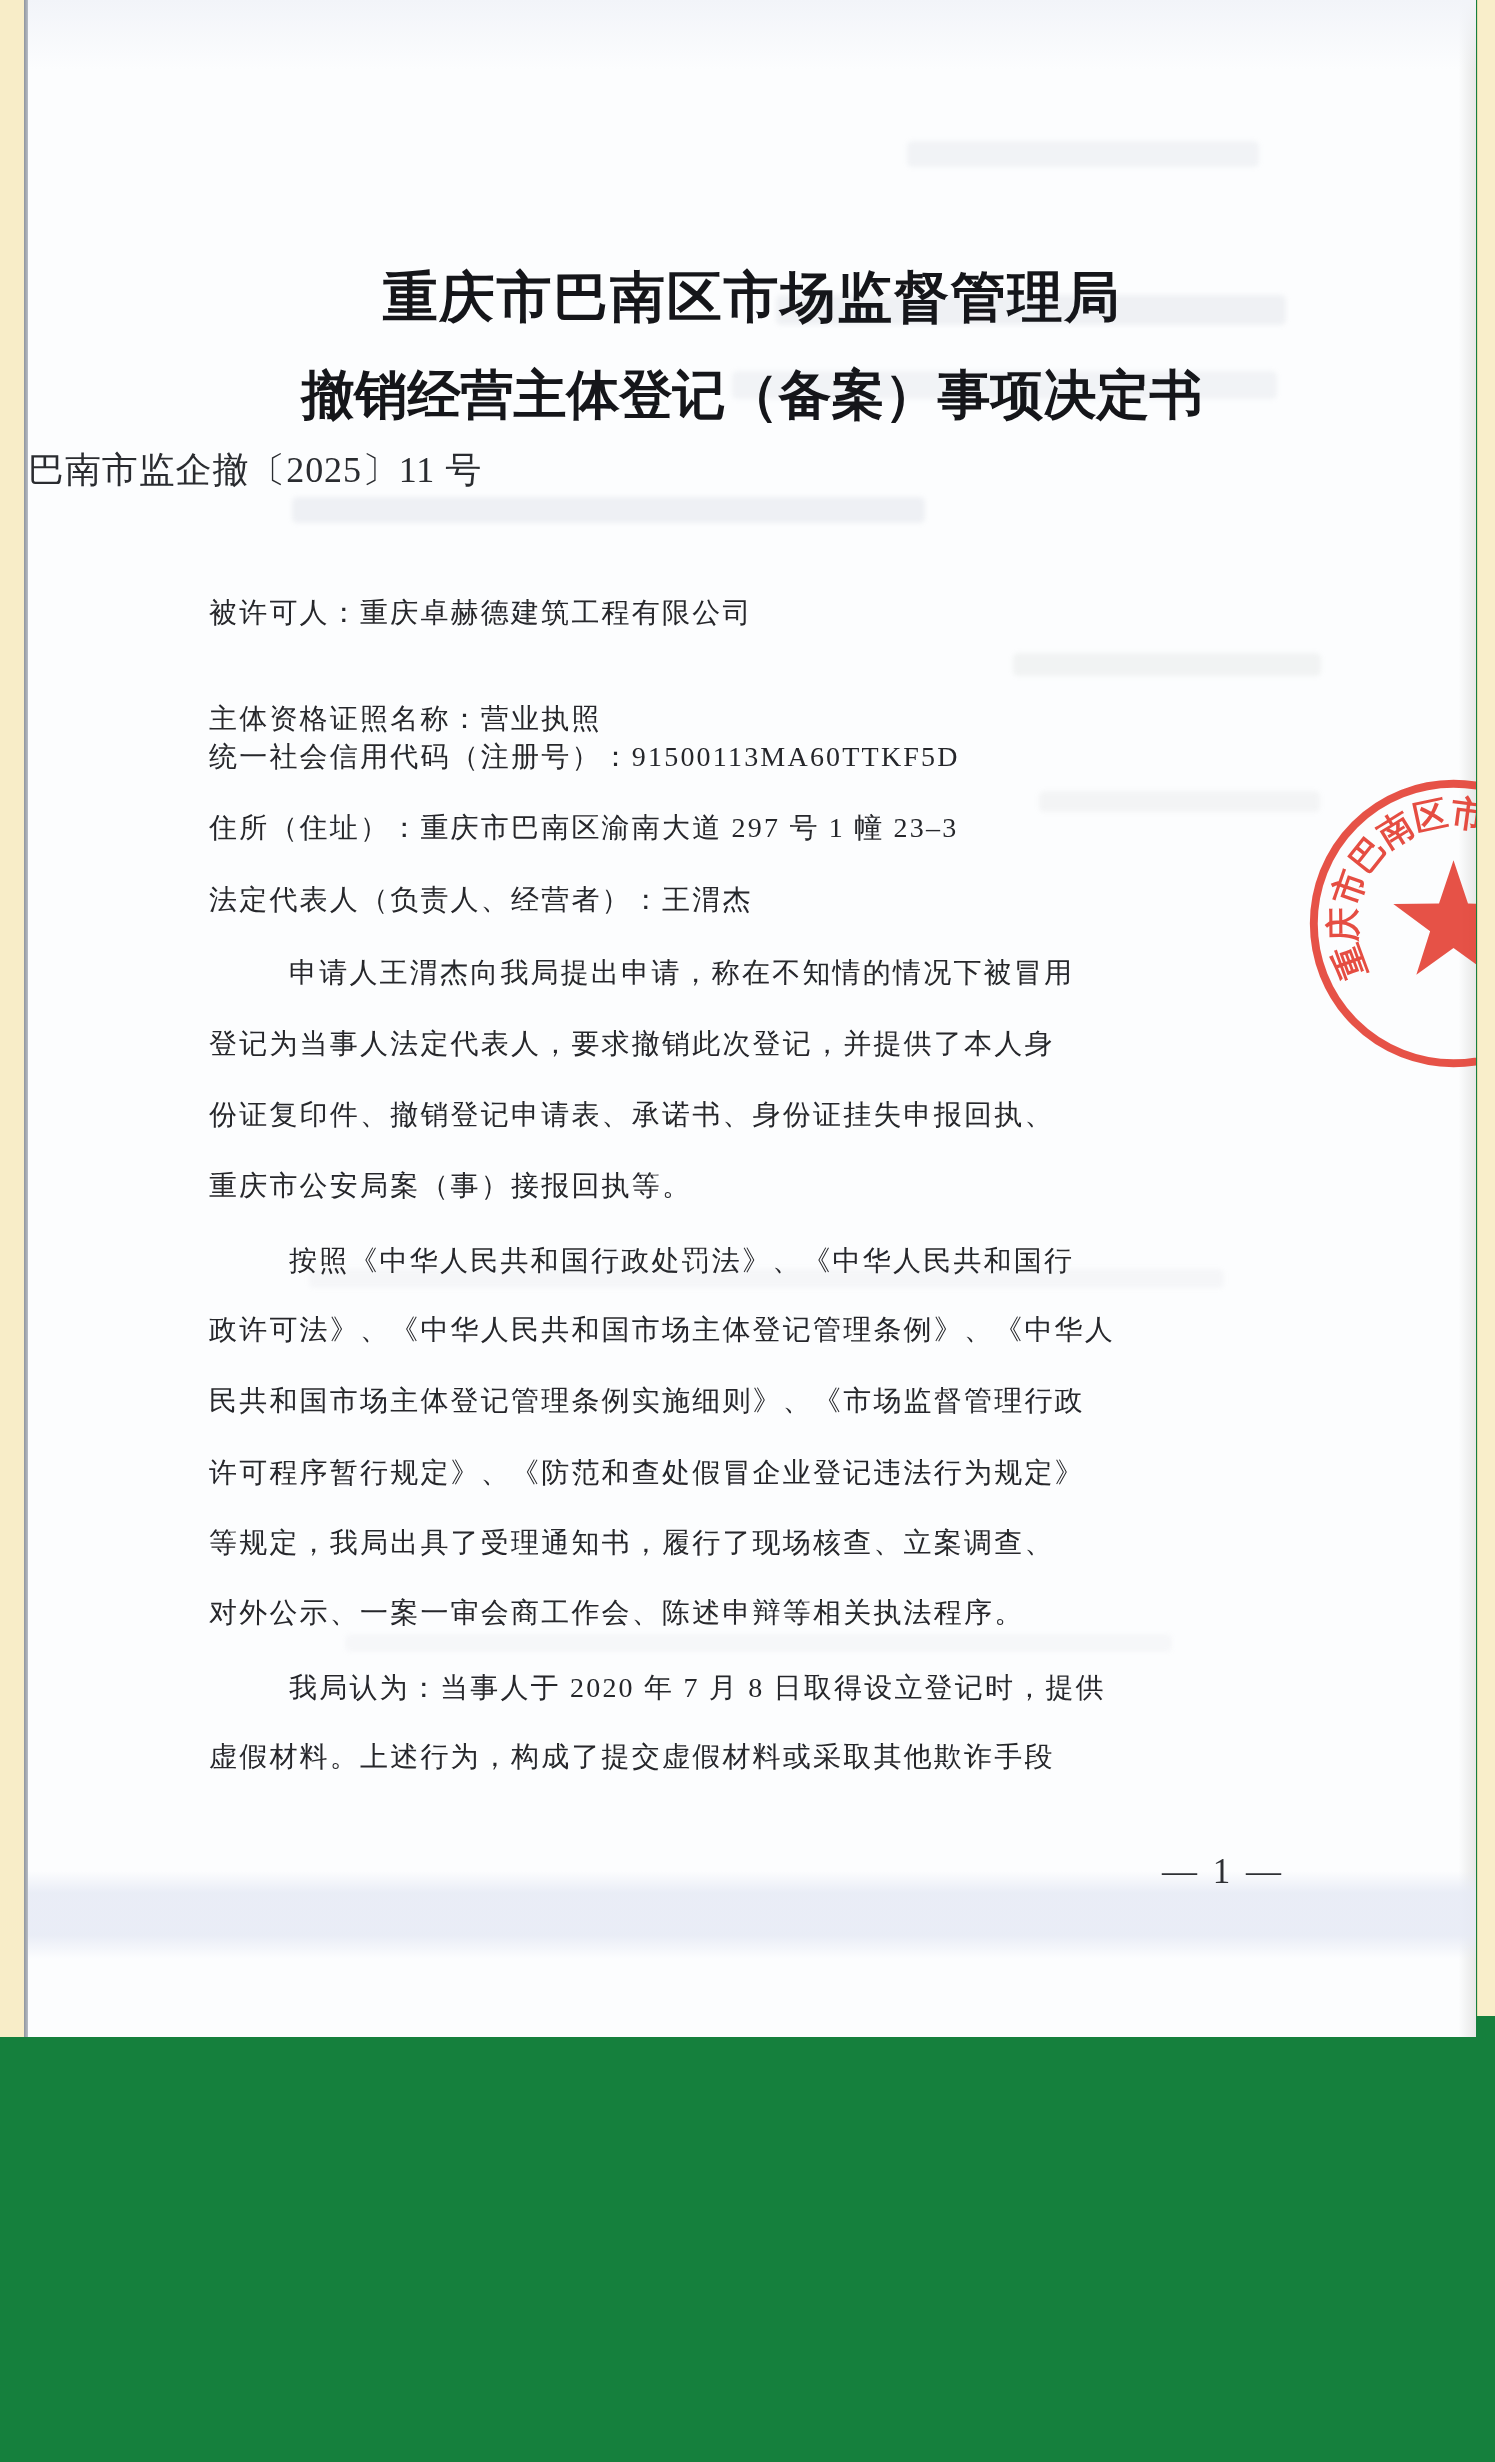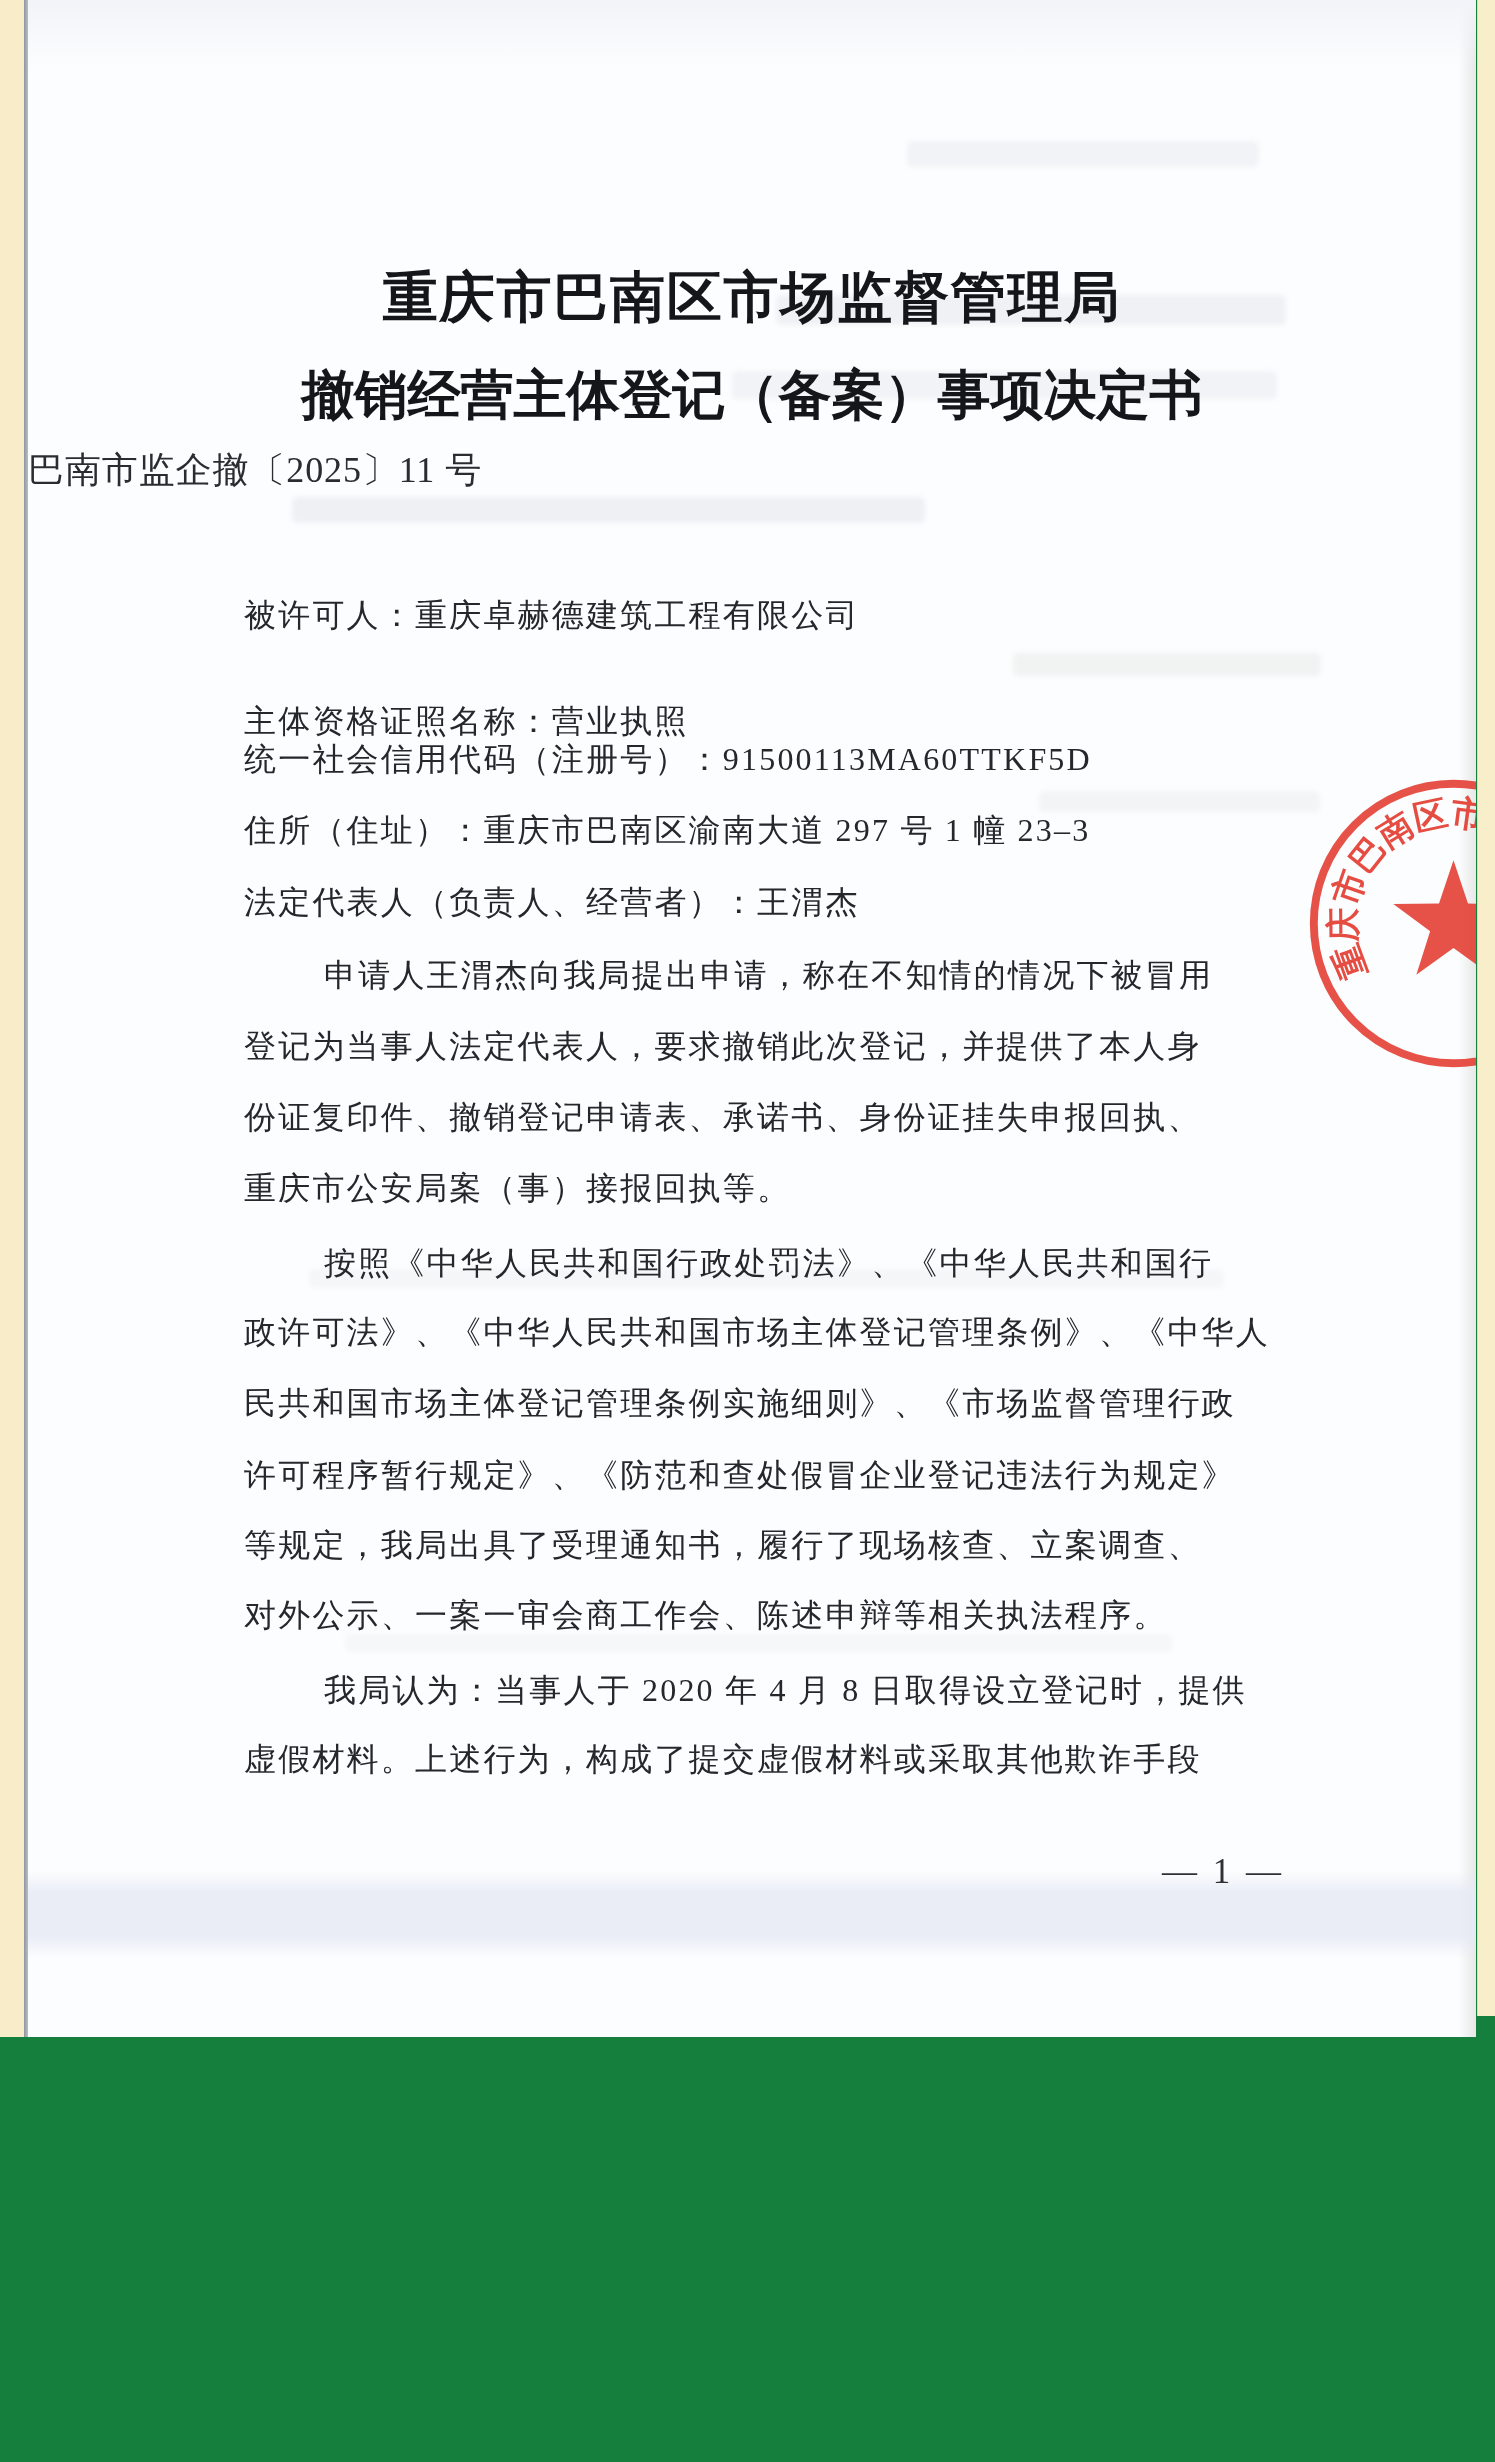--- a/index.html
+++ b/index.html
@@ -49,25 +49,24 @@
   .docnum {
     position: absolute; left: 0; top: 446px; width: 100%;
     text-align: left;
     font-size: 36px;
     color: #2a2c30;
     letter-spacing: 0.9px;
     white-space: pre;
   }
   .line {
     position: absolute; left: 181px;
-    font-size: 32px;
+    font-size: 28px;
     letter-spacing: 2.2px;
     color: #26272b;
     white-space: pre;
-    margin-left: 35px;
   }
   .line.indent { padding-left: 80px; }
   .pagenum {
     position: absolute; left: 1134px; top: 1852px;
     font-size: 35px;
     letter-spacing: 3.5px;
     color: #2e3034;
     white-space: pre;
   }
   .stamp {
@@ -112,21 +111,21 @@
     <div class="line indent" style="top:954px">申请人王渭杰向我局提出申请，称在不知情的情况下被冒用</div>
     <div class="line" style="top:1025px">登记为当事人法定代表人，要求撤销此次登记，并提供了本人身</div>
     <div class="line" style="top:1096px">份证复印件、撤销登记申请表、承诺书、身份证挂失申报回执、</div>
     <div class="line" style="top:1167px">重庆市公安局案（事）接报回执等。</div>
     <div class="line indent" style="top:1242px">按照《中华人民共和国行政处罚法》、《中华人民共和国行</div>
     <div class="line" style="top:1382px">民共和国市场主体登记管理条例实施细则》、《市场监督管理行政</div>
     <div class="line" style="top:1311px">政许可法》、《中华人民共和国市场主体登记管理条例》、《中华人</div>
     <div class="line" style="top:1454px">许可程序暂行规定》、《防范和查处假冒企业登记违法行为规定》</div>
     <div class="line" style="top:1524px">等规定，我局出具了受理通知书，履行了现场核查、立案调查、</div>
     <div class="line" style="top:1594px">对外公示、一案一审会商工作会、陈述申辩等相关执法程序。</div>
-    <div class="line indent" style="top:1669px">我局认为：当事人于 2020 年 4 月 8 日取得设立登记时，提供</div>
+    <div class="line indent" style="top:1669px">我局认为：当事人于 2020 年 7 月 8 日取得设立登记时，提供</div>
     <div class="line" style="top:1738px">虚假材料。上述行为，构成了提交虚假材料或采取其他欺诈手段</div>
 
     <svg class="stamp" viewBox="-210 -210 420 420">
       <circle r="159" fill="none" stroke="#e23a2d" stroke-width="9" stroke-opacity="0.88"></circle>
       <polygon fill="#e23a2d" fill-opacity="0.88" points="0,-72 16.5,-22.7 68.5,-22.2 26.6,8.7 42.3,58.2 0,28 -42.3,58.2 -26.6,8.7 -68.5,-22.2 -16.5,-22.7"></polygon>
       <defs>
         <path id="sealArc" d="M -97 56 A 112 112 0 0 1 38.3 -105.2" fill="none"></path>
       </defs>
       <text font-size="40" font-weight="bold" fill="#e23a2d" fill-opacity="0.9" font-family="&quot;Liberation Sans&quot;, sans-serif">
         <textPath href="#sealArc" textLength="268" lengthAdjust="spacingAndGlyphs">重庆市巴南区市</textPath>

